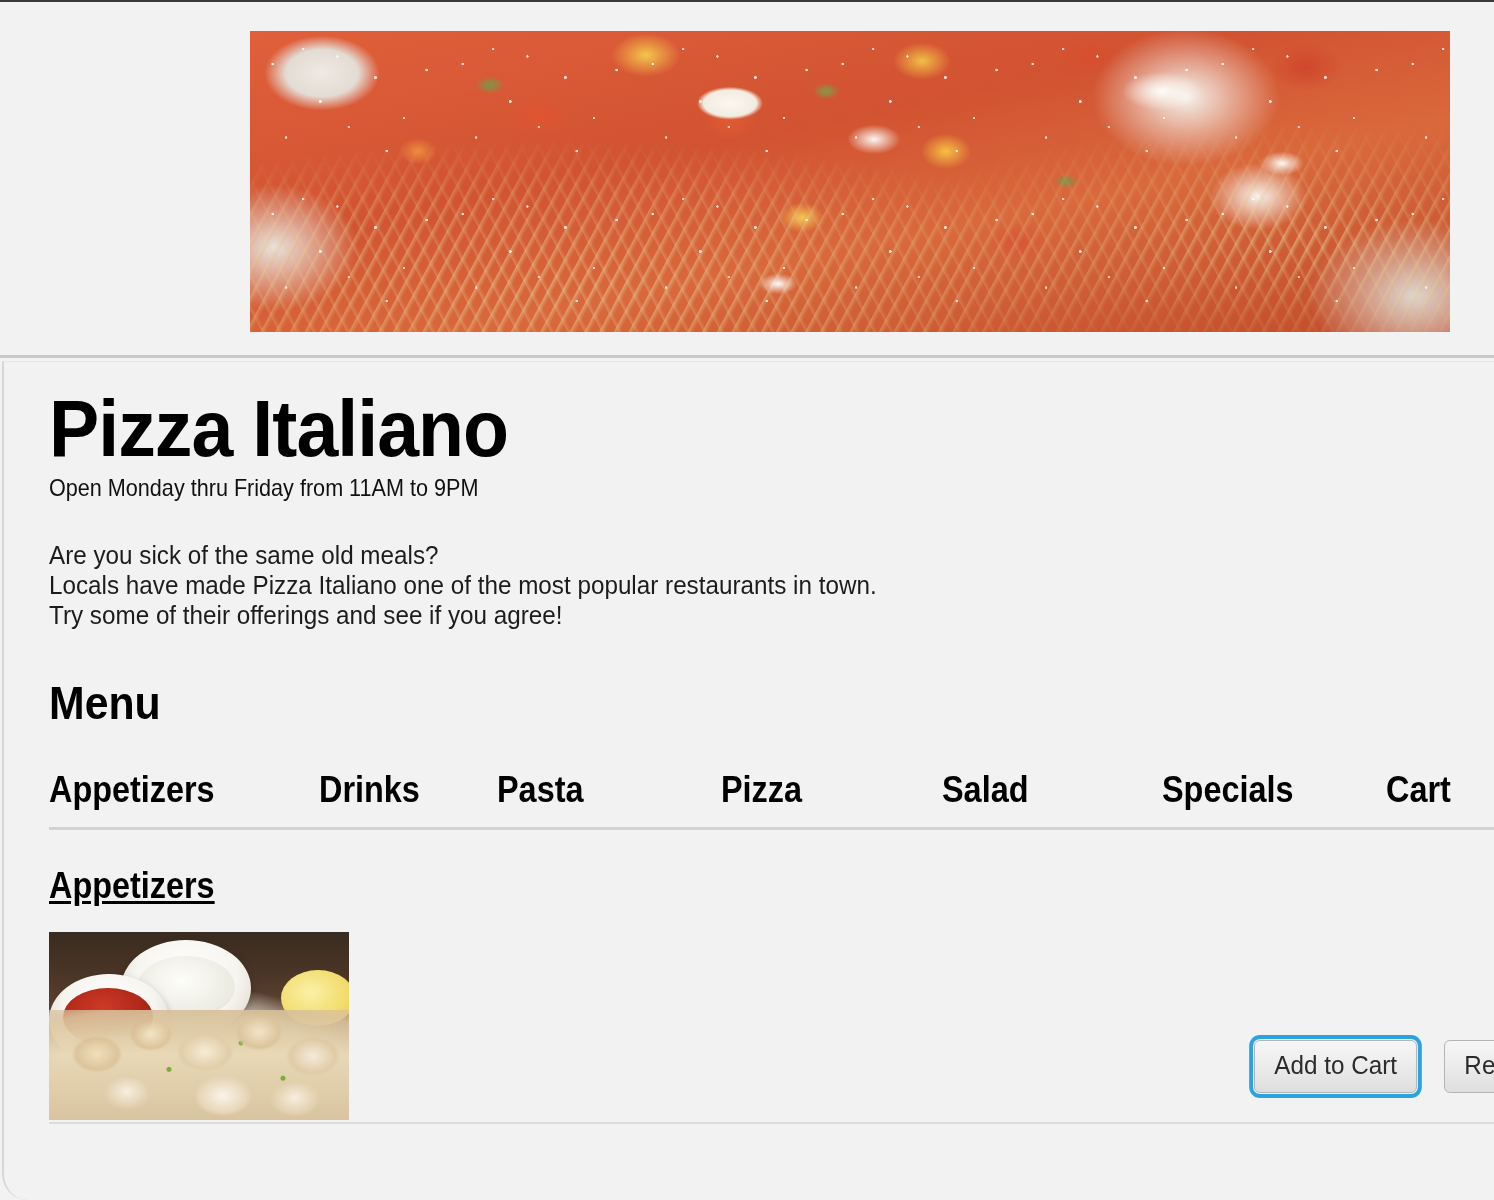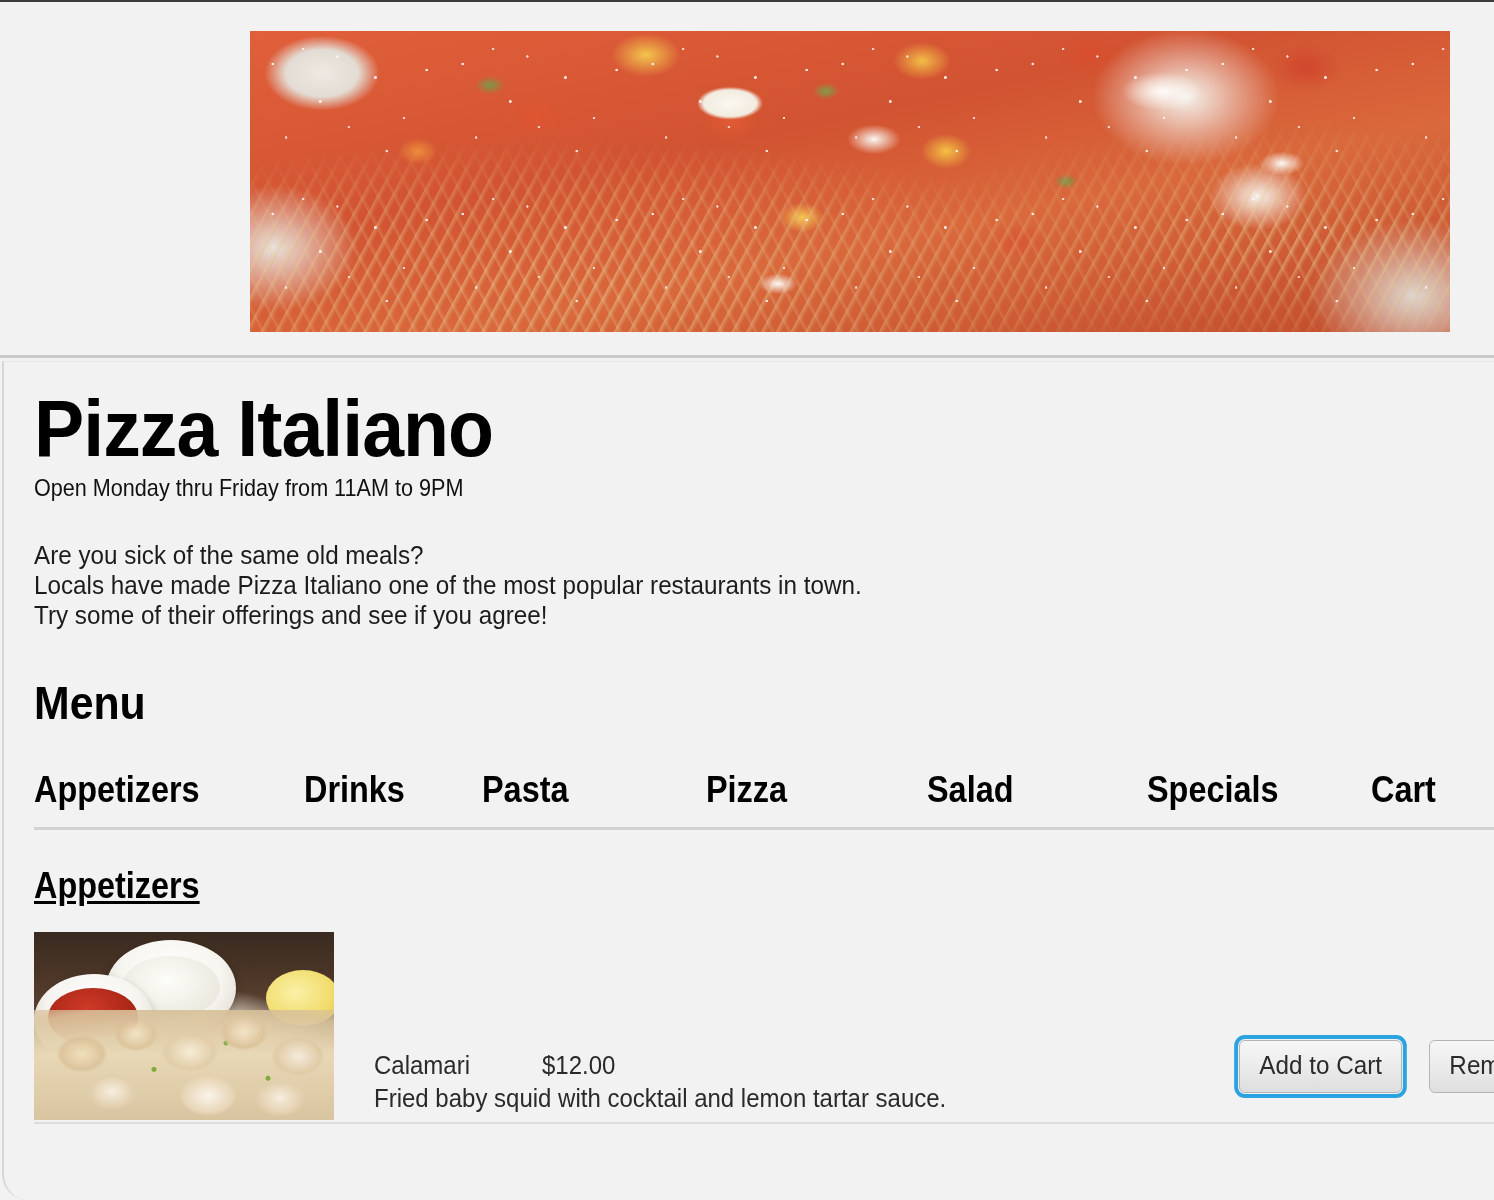--- a/index.html
+++ b/index.html
@@ -124,20 +124,21 @@
     height: 839px;
     background: #f2f2f2;
     border-left: 2px solid #d6d6d6;
     border-top: 1px solid #e6e6e6;
     border-radius: 0 0 0 26px;
     overflow: hidden;
   }
 
   .inner {
     padding: 28px 0 0 30px;
+    margin-left: 15px;
   }
 
   .restaurant-title {
     font-family: "Liberation Sans", sans-serif;
     font-weight: bold;
     font-size: 80px;
     line-height: 0.98;
     letter-spacing: -1px;
     color: #000000;
     margin: 0 0 6px 0;
@@ -410,26 +411,20 @@
       <div class="item-row">
 
         <div class="item-thumb">
           <div class="plate"></div>
           <div class="ramekin-white"></div>
           <div class="ramekin-red"></div>
           <div class="lemon"></div>
           <div class="calamari"></div>
         </div>
 
-        <div class="item-text">
-          <div class="item-line-1">
-            <span class="item-name">Calamari</span><span class="item-price">$12.00</span>
-          </div>
-          <div class="item-desc">Fried baby squid with cocktail and lemon tartar sauce.</div>
-        </div>
 
         <div class="item-actions">
           <button class="btn focused">Add to Cart</button>
           <button class="btn btn-remove">Remove from Cart</button>
         </div>
 
       </div>
 
     </div>
   </div>

